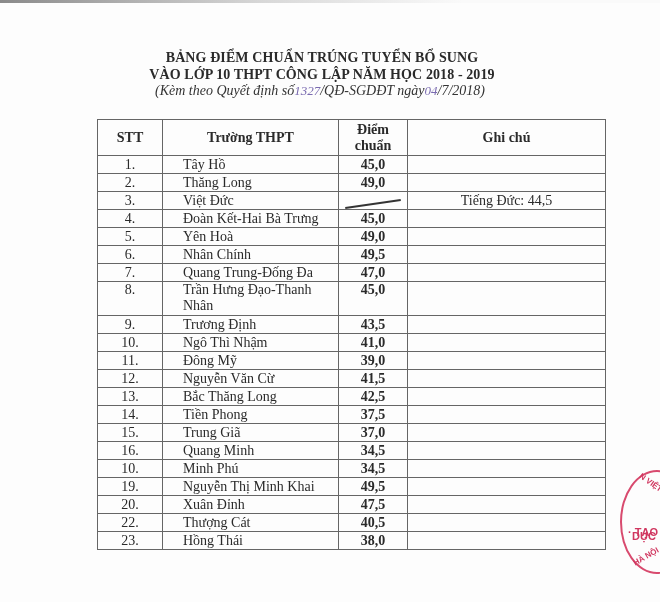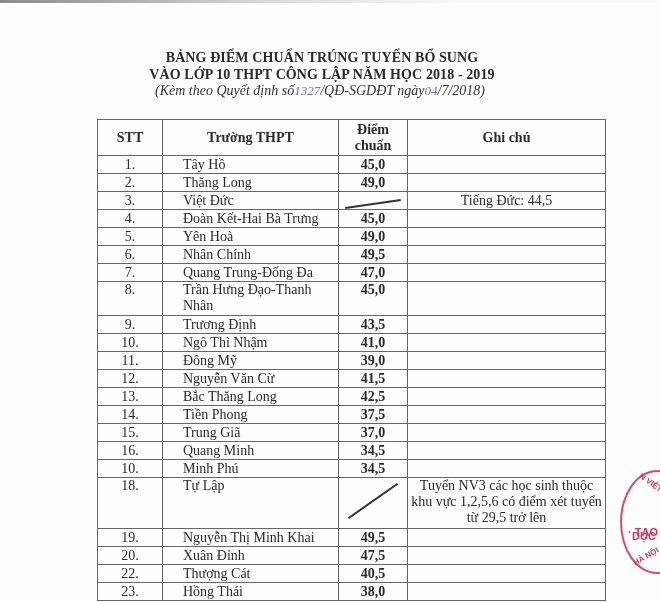--- a/index.html
+++ b/index.html
@@ -154,28 +154,20 @@
         <td class="name">Quang Minh</td>
         <td class="score">34,5</td>
         <td class="note"></td>
       </tr>
       <tr class="r">
         <td class="stt">10.</td>
         <td class="name">Minh Phú</td>
         <td class="score">34,5</td>
         <td class="note"></td>
       </tr>
-      <tr class="tall3">
-        <td class="stt">18.</td>
-        <td class="name">Tự Lập</td>
-        <td class="score">
-          <span class="slash2"></span>
-        </td>
-        <td class="note">Tuyển NV3 các học sinh thuộc khu vực 1,2,5,6 có điểm xét tuyển từ 29,5 trở lên</td>
-      </tr>
       <tr class="r">
         <td class="stt">19.</td>
         <td class="name">Nguyễn Thị Minh Khai</td>
         <td class="score">49,5</td>
         <td class="note"></td>
       </tr>
       <tr class="r">
         <td class="stt">20.</td>
         <td class="name">Xuân Đỉnh</td>
         <td class="score">47,5</td>

